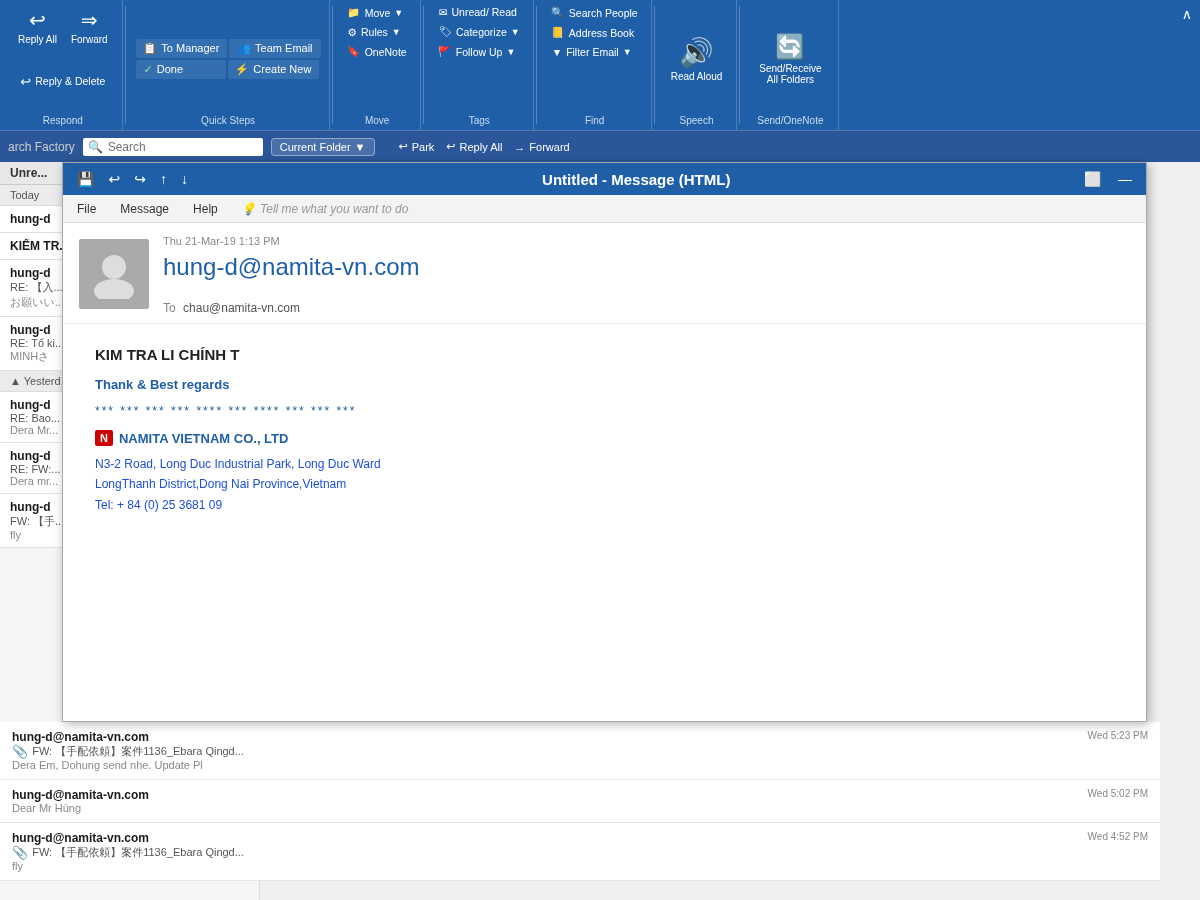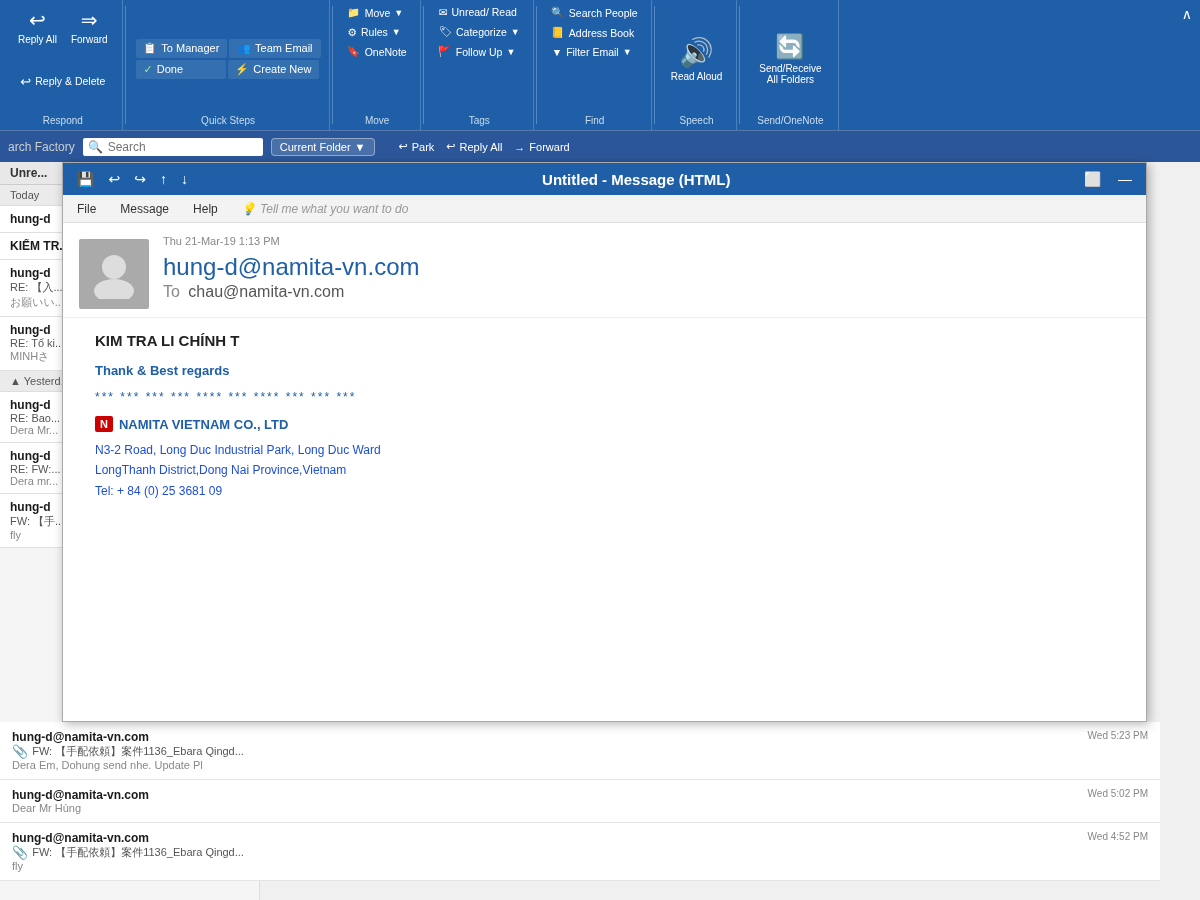--- a/index.html
+++ b/index.html
@@ -261,39 +261,40 @@
       color: #333;
       cursor: pointer;
       padding: 3px 6px;
       border-radius: 2px;
     }
     .compose-body {
       flex: 1;
       display: flex;
       flex-direction: column;
       overflow: hidden;
+      gap: 8px;
     }
     .compose-header {
       padding: 12px 16px 8px 16px;
       border-bottom: 1px solid #eee;
     }
     .compose-meta {
       font-size: 11px;
       color: #888;
       margin-bottom: 6px;
     }
     .compose-from-email {
       font-size: 24px;
       color: #1e5fa8;
       font-weight: 400;
     }
     .compose-to-row {
-      font-size: 16px;
+      font-size: 12px;
       color: #555;
-      margin-top: 2px;
+      margin-top: 20px;
     }
     .compose-to-row span.label { color: #888; margin-right: 4px; }
     .compose-avatar {
       width: 70px;
       height: 70px;
       background: #aaa;
       border-radius: 2px;
       display: flex;
       align-items: center;
       justify-content: center;

